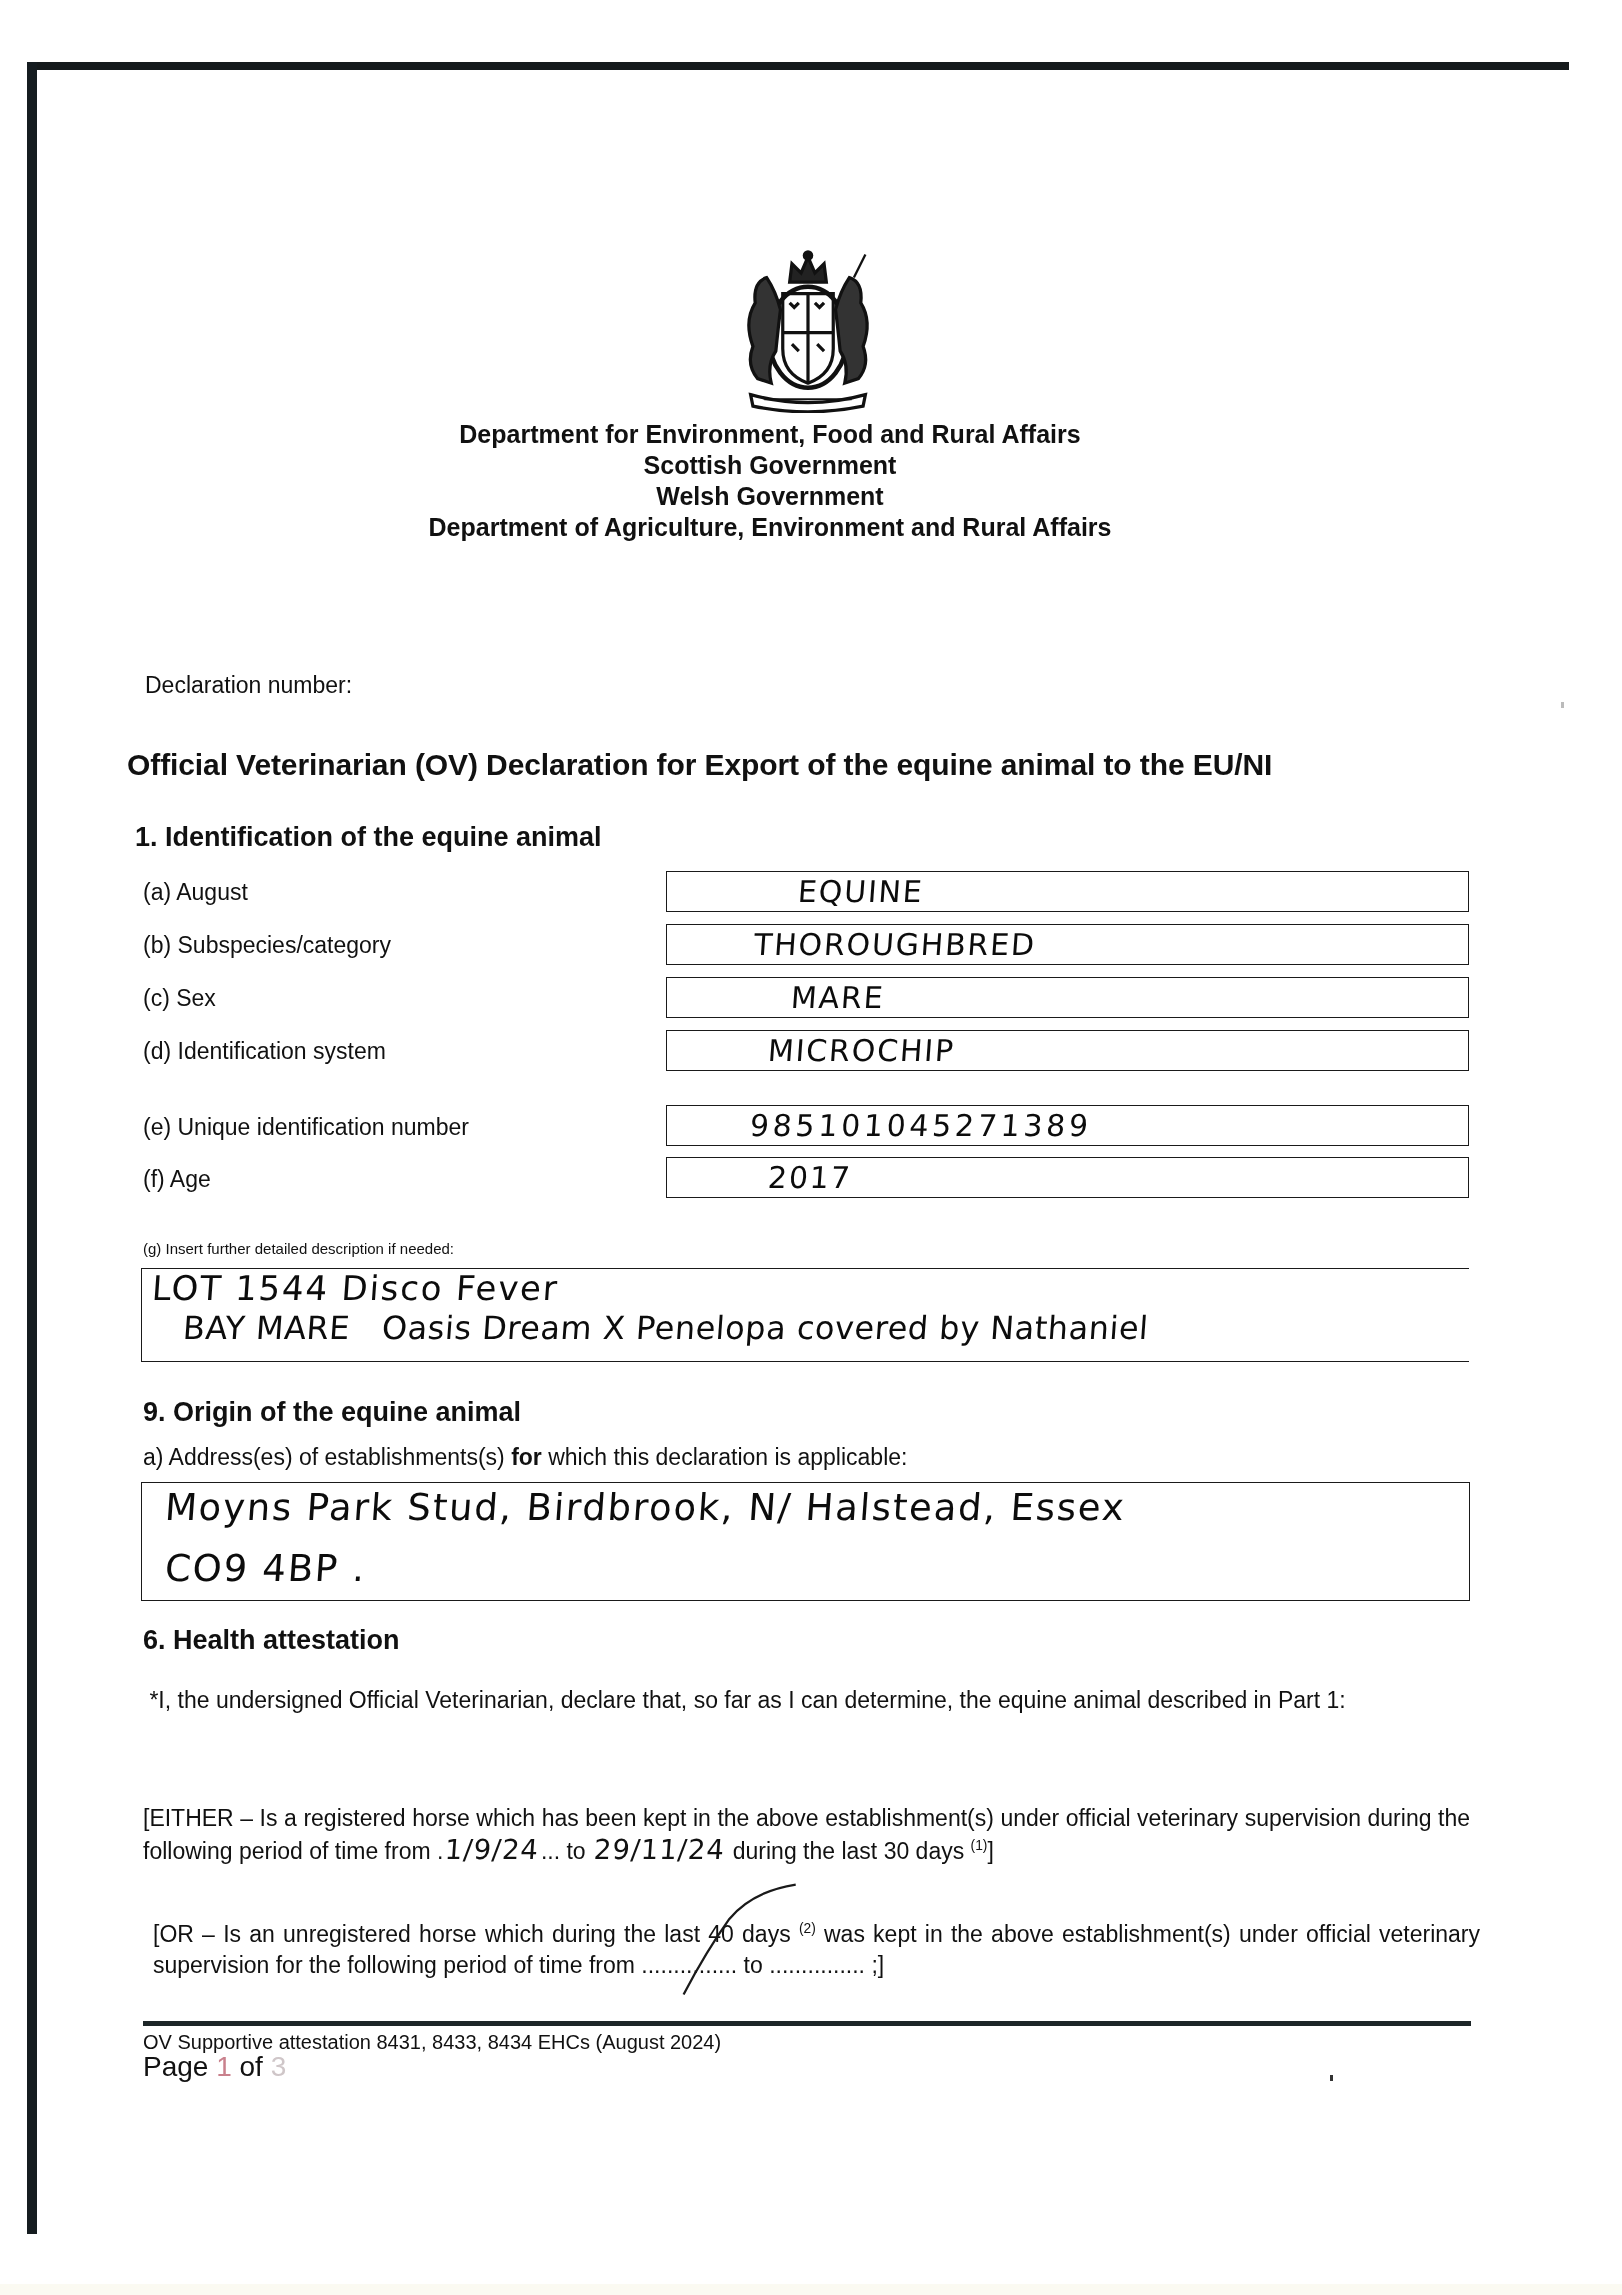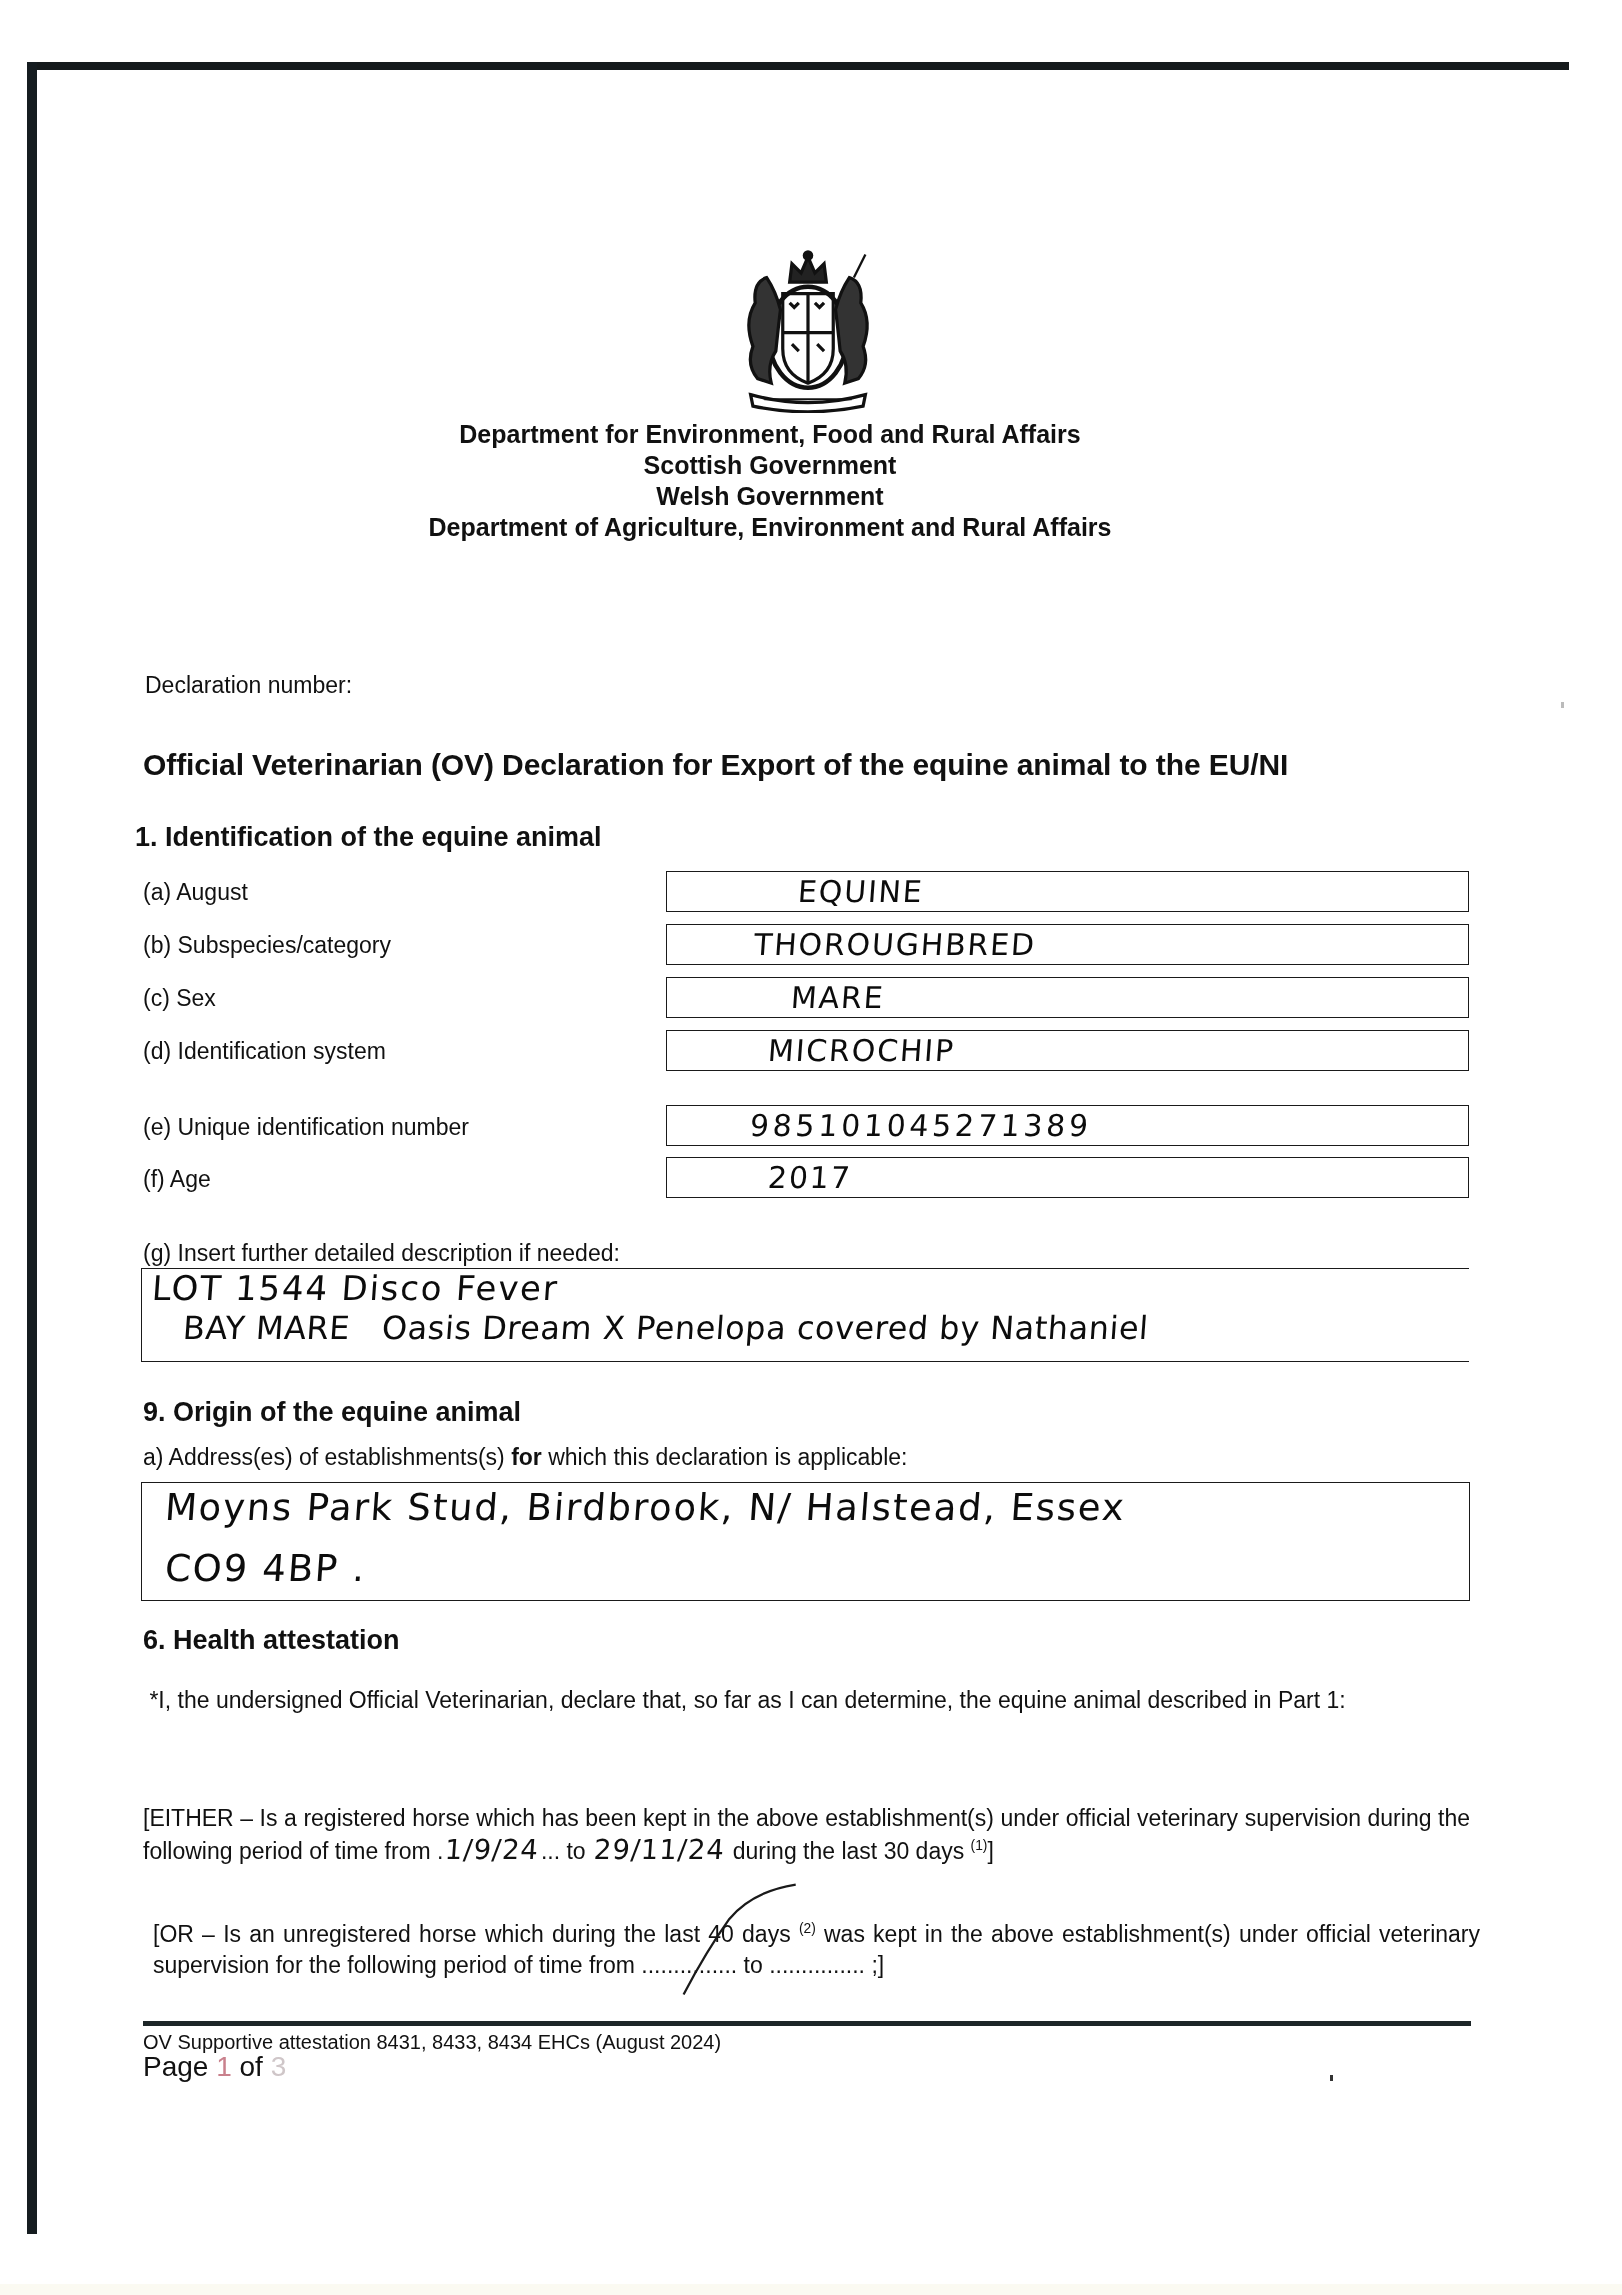--- a/index.html
+++ b/index.html
@@ -18,38 +18,38 @@
   
   .crest { left: 723px; top: 250px; width: 170px; height: 163px; }
 
   .org { left: 0; width: 1622px; text-align: center; font-weight: bold; font-size: 25px; line-height: 30px; color: #111; }
   .org1 { top: 419px; left: -41px; }
   .org2 { top: 450px; left: -41px; }
   .org3 { top: 481px; left: -41px; }
   .org4 { top: 512px; left: -41px; }
 
   .decl-num { left: 145px; top: 672px; font-size: 23px; }
-  .main-title { left: 143px; top: 748px; font-size: 30px; font-weight: bold; letter-spacing: -0.1px; white-space: nowrap; }
+  .main-title { left: 127px; top: 748px; font-size: 30px; font-weight: bold; letter-spacing: -0.1px; white-space: nowrap; }
   .sec-heading { font-size: 27px; font-weight: bold; white-space: nowrap; }
   .sec1 { left: 135px; top: 822px; }
   .sec2 { left: 143px; top: 1397px; }
   .sec3 { left: 143px; top: 1625px; }
 
   .field-label { left: 143px; font-size: 23px; white-space: nowrap; }
   .field-box {
     left: 666px; width: 801px; height: 39px;
     border: 1.8px solid #1a1a1a; background: #fff;
   }
   .hand {
     font-family: "DejaVu Sans", sans-serif; font-weight: normal;
     font-size: 30px; color: #0c0c0c; position: absolute; top: 1.8px; white-space: nowrap;
     letter-spacing: 1.8px; transform: skewX(-4deg);
   }
 
-  .g-label { left: 143px; top: 1240px; font-size: 23px; white-space: nowrap; }
+  .g-label { left: 143px; top: 1240px; font-size: 15px; white-space: nowrap; }
   .g-box { left: 141px; top: 1268px; width: 1327px; height: 92px; border: 1.8px solid #1a1a1a; border-right: none; }
   .g-line1 { left: 152px; top: 1268px; font-size: 34px; }
   .g-line2 { left: 183px; top: 1309px; font-size: 34px; }
 
   .addr-label { left: 143px; top: 1444px; font-size: 23px; white-space: nowrap; }
   .addr-box { left: 141px; top: 1482px; width: 1327px; height: 117px; border: 1.8px solid #1a1a1a; }
   .addr-line1 { left: 165px; top: 1486px; font-size: 37px; }
   .addr-line2 { left: 165px; top: 1547px; font-size: 37px; }
 
   .para { left: 143px; width: 1327px; font-size: 23px; line-height: 31px; text-align: justify; }

